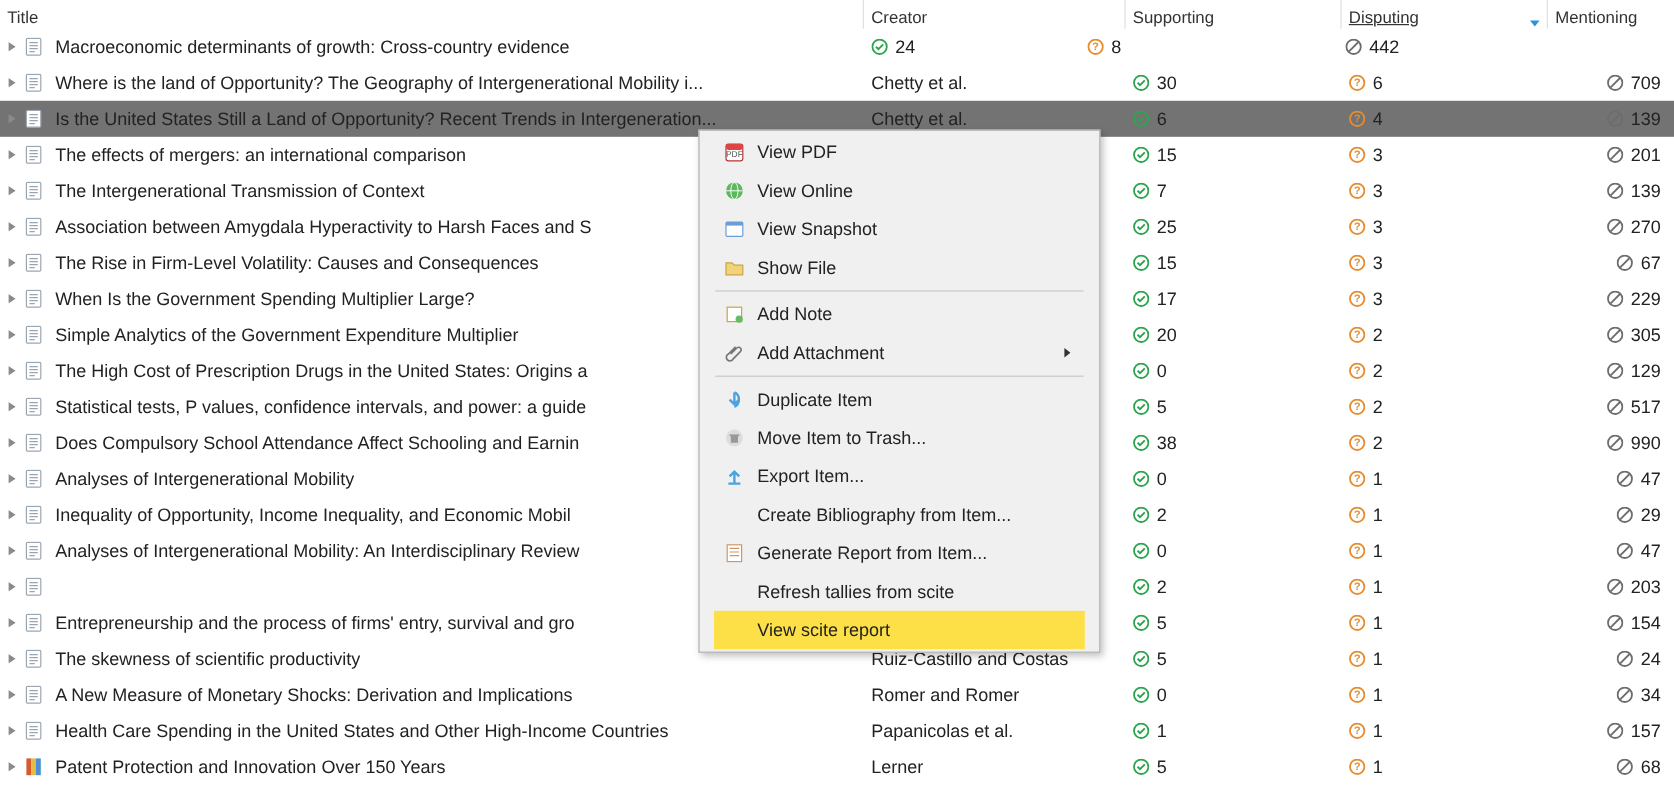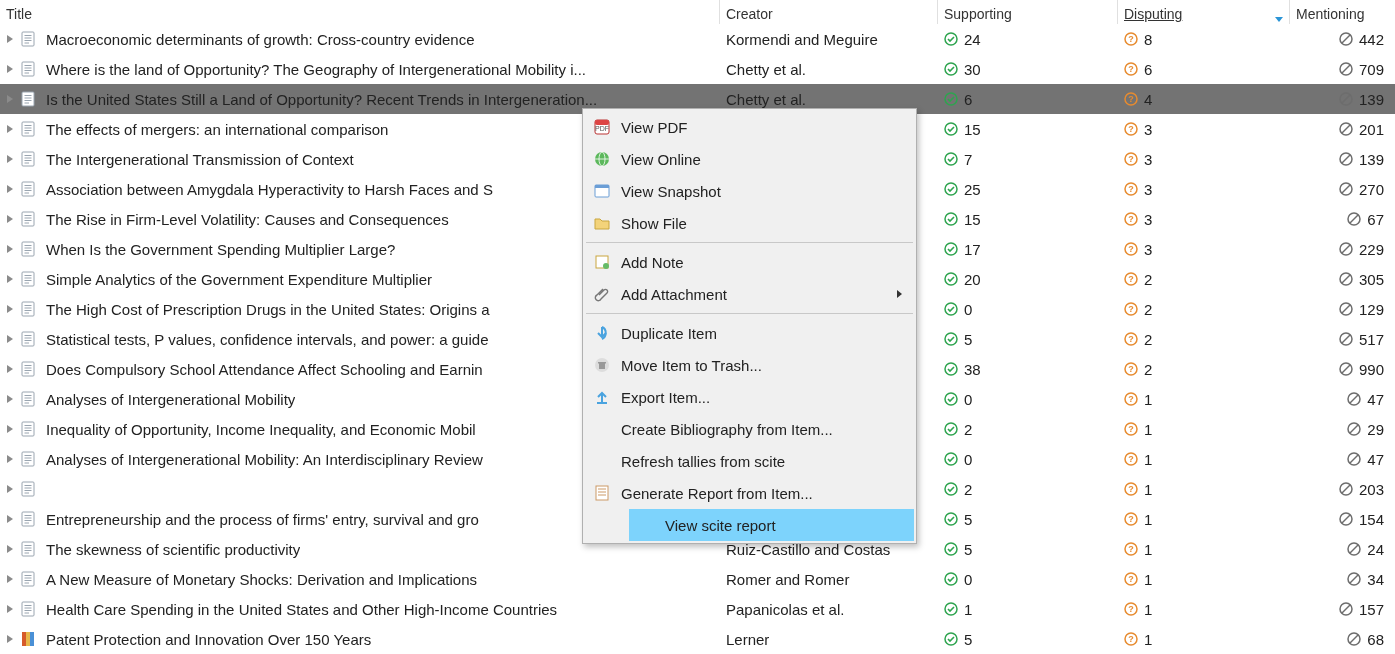--- a/index.html
+++ b/index.html
@@ -87,30 +87,30 @@
 
 .context-menu {
   position: absolute;
   left: 582px;
   top: 108px;
   width: 335px;
   background: #f0f0f0;
   border: 1px solid #b0b0b0;
   box-shadow: 2px 3px 6px rgba(0,0,0,0.25);
   font-size: 15px;
-  padding: 2px 2px;
+  padding: 2px 12px;
 }
 .menu-item {
   display: flex;
   align-items: center;
   height: 32px;
   padding: 0 12px 0 8px;
   gap: 10px;
 }
-.menu-item.highlight { background: #7dd3fc; margin-left: 44px; }
+.menu-item.highlight { background: #fde047; }
 .menu-item .micon { width: 18px; height: 18px; display:flex; align-items:center; justify-content:center; flex-shrink:0; }
 .menu-item .mlabel { flex: 1; }
 .menu-item .submenu-arrow {
   width: 0; height: 0;
   border-top: 4px solid transparent;
   border-bottom: 4px solid transparent;
   border-left: 5px solid #333;
 }
 .menu-sep { height: 1px; background: #c8c8c8; margin: 3px 1px; }
 </style>
@@ -142,23 +142,20 @@
       <span class="twisty">
             <svg viewBox="0 0 8 8">
               <use href="#i-twisty"></use>
             </svg>
           </span>
       <span class="doc-icon"><svg viewBox="0 0 16 16" width="16" height="16">
               <use href="#i-doc"></use>
             </svg></span>
       <span class="title-text">Macroeconomic determinants of growth: Cross-country evidence</span>
     </div>
-    <div class="cell creator">
-          <span>Kormendi and Meguire</span>
-        </div>
     <div class="cell supporting">
       <span class="badge">
         <span class="badge-icon">
               <svg viewBox="0 0 14 14" width="14" height="14">
                 <use href="#i-check"></use>
               </svg>
             </span>
         <span>24</span>
       </span>
     </div>
@@ -1179,30 +1176,30 @@
           <use href="#i-export"></use>
         </svg>
       </span>
     <span class="mlabel">Export Item...</span>
     </div>
     <div class="menu-item">
     <span class="micon"></span>
     <span class="mlabel">Create Bibliography from Item...</span>
     </div>
     <div class="menu-item">
-    <span class="micon"></span>
-    <span class="mlabel">Refresh tallies from scite</span>
-    </div>
-    <div class="menu-item">
     <span class="micon">
         <svg viewBox="0 0 16 16" width="16" height="16">
           <use href="#i-report"></use>
         </svg>
       </span>
     <span class="mlabel">Generate Report from Item...</span>
+    </div>
+    <div class="menu-item">
+    <span class="micon"></span>
+    <span class="mlabel">Refresh tallies from scite</span>
     </div>
     <div class="menu-item highlight">
     <span class="micon"></span>
     <span class="mlabel">View scite report</span>
     </div>
   </div>
 
 <svg width="0" height="0" style="position:absolute">
   <defs>
     <g id="i-twisty">

